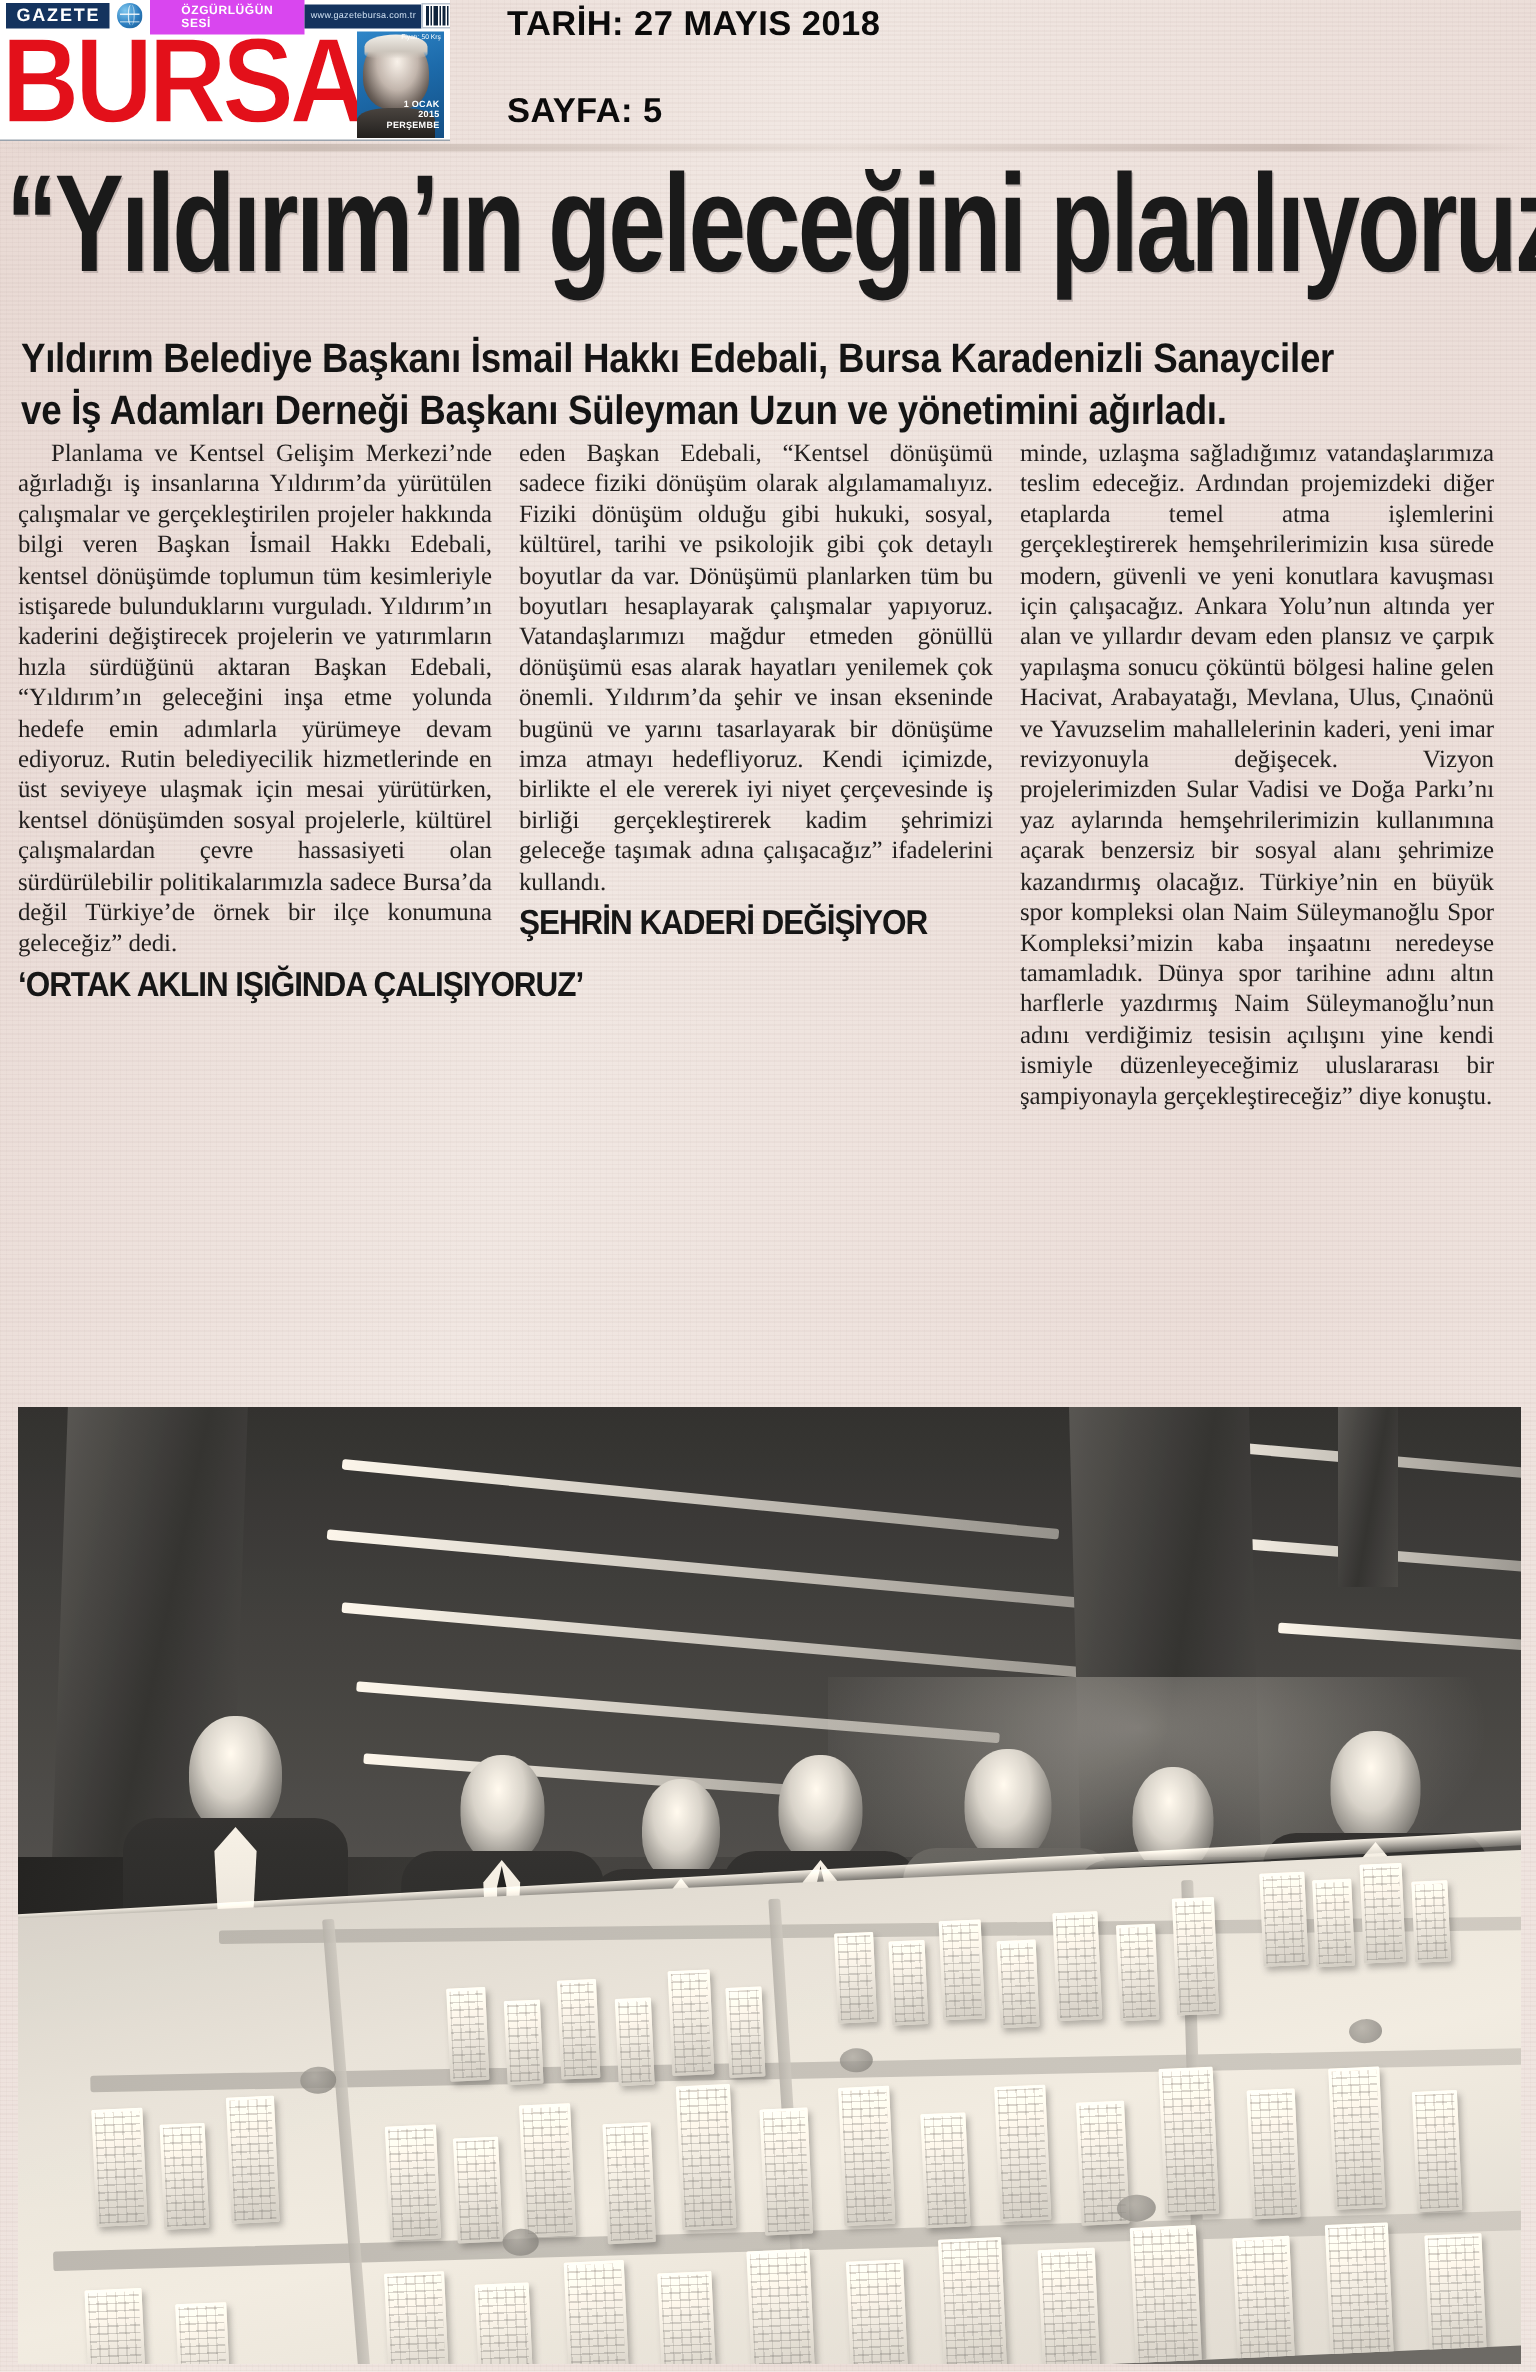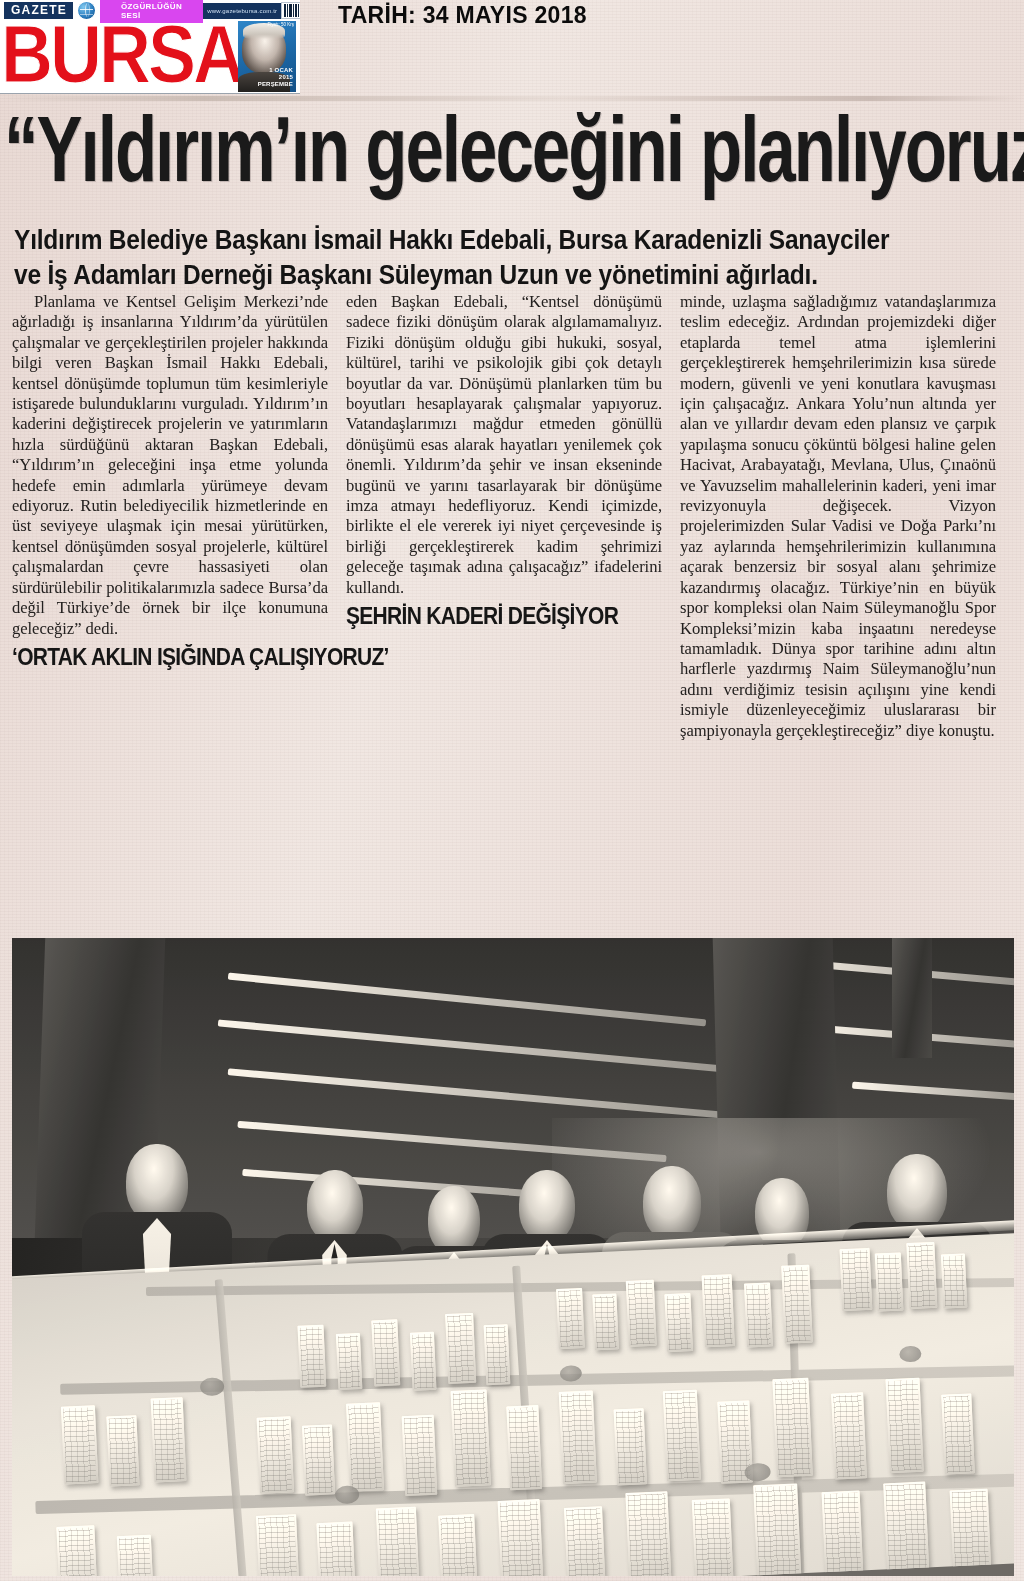--- a/index.html
+++ b/index.html
@@ -298,21 +298,22 @@
       <div class="mp-date">
         <span>1 OCAK</span>
         <span>2015</span>
         <span>PERŞEMBE</span>
       </div>
     </div>
     <div class="mast-rule"></div>
   </div>
 
   <div class="hdr-info">
-    <div class="hdr-date">TARİH: 34 MAYIS 2018</div>
+    <div class="hdr-date">TARİH: 27 MAYIS 2018</div>
+    <div class="hdr-page">SAYFA: 5</div>
   </div>
 
   <div class="torn-edge"></div>
 
   <div class="headline">“Yıldırım’ın geleceğini planlıyoruz”</div>
   <div class="subhead">
     <span>Yıldırım Belediye Başkanı İsmail Hakkı Edebali, Bursa Karadenizli Sanayciler</span>
     <span class="l2">ve İş Adamları Derneği Başkanı Süleyman Uzun ve yönetimini ağırladı.</span>
   </div>
 

